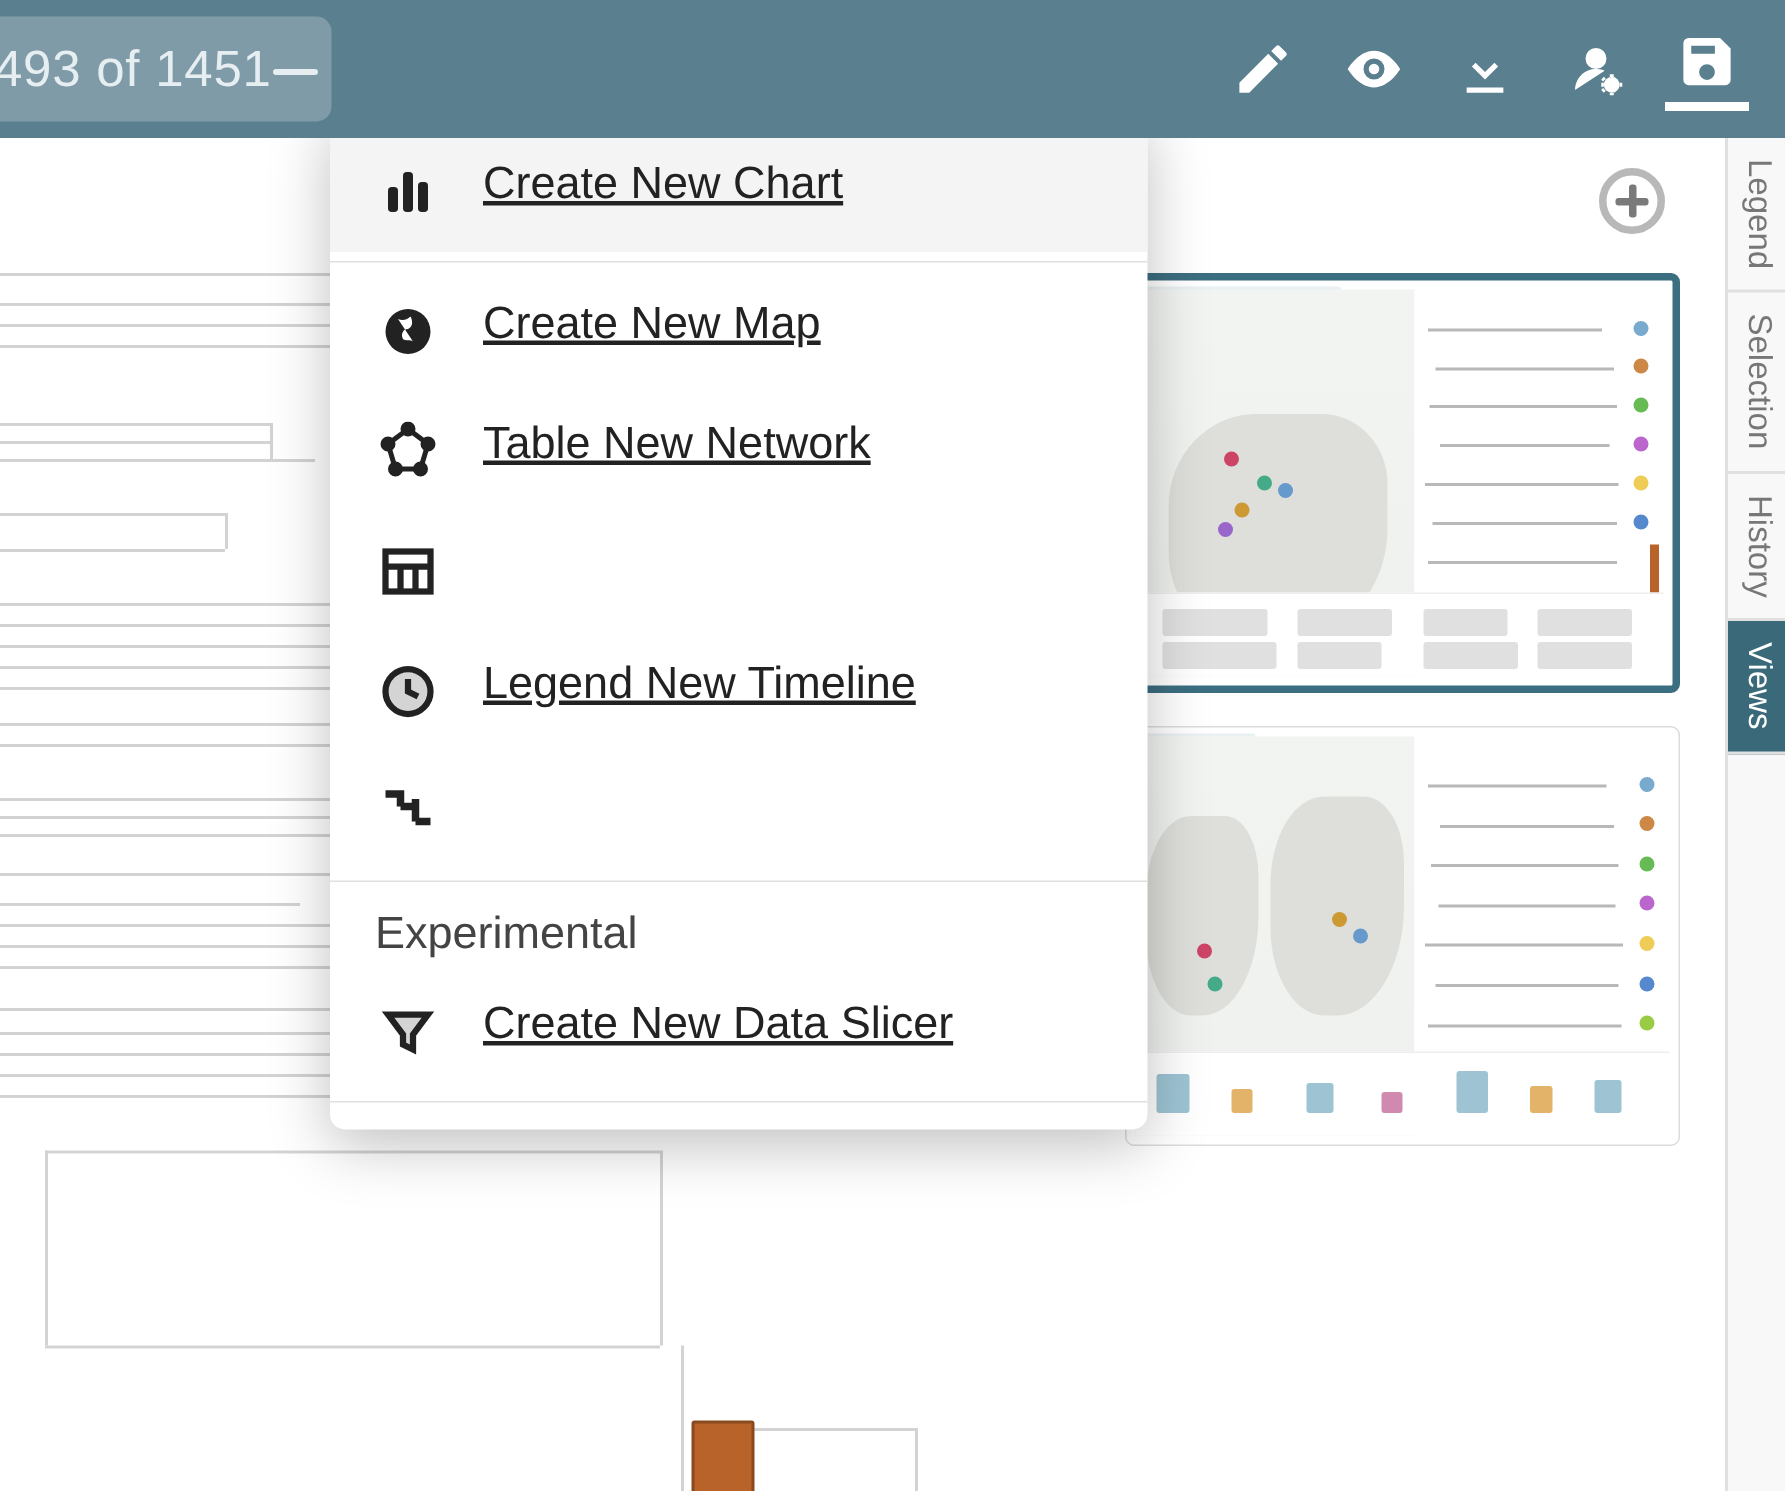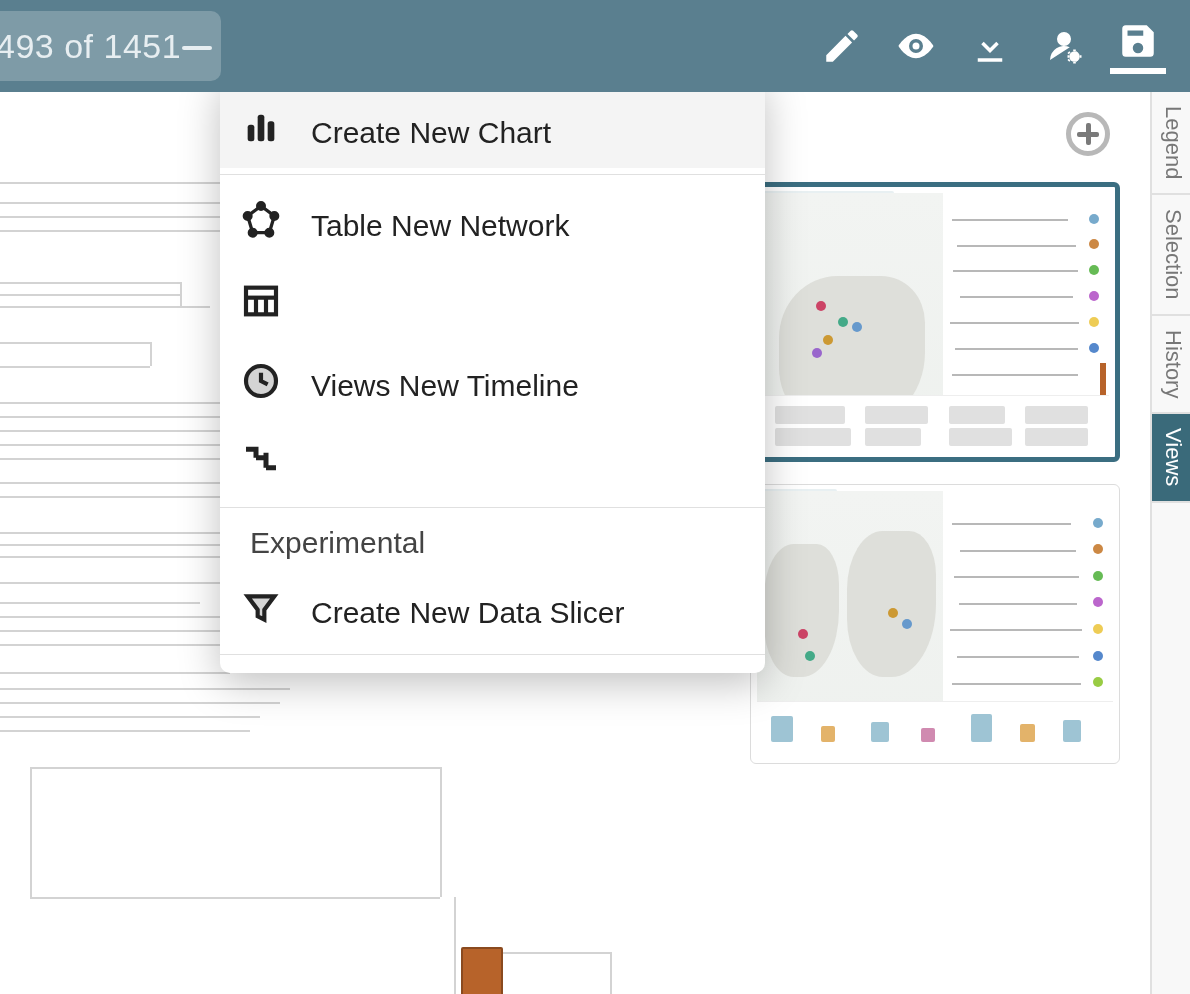--- a/index.html
+++ b/index.html
@@ -115,21 +115,21 @@
   .thumb-bottom{position:absolute;left:6px;right:6px;bottom:6px;height:56px;background:#fff;border-top:1px solid #eee;}
   .thumb-bottom .stub{position:absolute;height:18px;background:#e0e0e0;border-radius:2px;}
 
   
   .menu{
     position:absolute;left:220px;top:-16px;width:545px;background:var(--menu-bg);
     border-radius:10px;box-shadow:0 10px 40px rgba(0,0,0,0.25);
     padding:12px 0;z-index:50;font-size:30px;color:var(--text);
   }
   .menu-item{
-    display:flex;align-items:flex-end;gap:28px;padding:18px 19px;cursor:pointer;
+    display:flex;align-items:flex-start;gap:28px;padding:18px 30px;cursor:pointer;text-decoration:underline;
   }
   .menu-item.hover{background:var(--menu-hover);}
   .menu-sep{height:1px;background:var(--border);margin:6px 0;}
   .menu-group{padding:12px 30px 8px;color:var(--text-mid);font-size:30px;}
   .menu-item .mi-icon{width:44px;height:44px;display:flex;align-items:center;justify-content:center;color:#222;}
   .mi-icon svg{width:40px;height:40px;}
 
   
   .sidetabs{
     width:40px;background:var(--tab-bg);border-left:2px solid var(--border);
@@ -324,20 +324,29 @@
               <rect x="4" y="10" width="4" height="10" rx="1.5"></rect>
               <rect x="10" y="4" width="4" height="16" rx="1.5"></rect>
               <rect x="16" y="8" width="4" height="12" rx="1.5"></rect>
             </svg>
         </span>
         <span>Create New Chart</span>
       </div>
       <div class="menu-sep"></div>
       <div class="menu-item">
         <span class="mi-icon">
+          <svg viewBox="0 0 24 24" fill="currentColor">
+              <circle cx="12" cy="12" r="9"></circle>
+              <path d="M8 7c2 1 4 0 5-1 1 2 1 4-1 5-2 0-3 2-2 4 1 1 3 0 4 1" fill="#fff"></path>
+            </svg>
+        </span>
+        <span>Create New Map</span>
+      </div>
+      <div class="menu-item">
+        <span class="mi-icon">
           <svg viewBox="0 0 24 24" fill="none" stroke="currentColor" stroke-width="2">
               <polygon points="12,3 20,9 17,19 7,19 4,9"></polygon>
               <circle cx="12" cy="3" r="2" fill="currentColor"></circle>
               <circle cx="20" cy="9" r="2" fill="currentColor"></circle>
               <circle cx="17" cy="19" r="2" fill="currentColor"></circle>
               <circle cx="7" cy="19" r="2" fill="currentColor"></circle>
               <circle cx="4" cy="9" r="2" fill="currentColor"></circle>
             </svg>
         </span>
         <span>Table New Network</span>
@@ -352,21 +361,21 @@
             </svg>
         </span>
       </div>
       <div class="menu-item">
         <span class="mi-icon">
           <svg viewBox="0 0 24 24" fill="#d4d4d4" stroke="currentColor" stroke-width="2.5">
               <circle cx="12" cy="12" r="9"></circle>
               <path d="M12 7v5l4 2" fill="none"></path>
             </svg>
         </span>
-        <span>Views New Timeline</span>
+        <span>Legend New Timeline</span>
       </div>
       <div class="menu-item">
         <span class="mi-icon">
           <svg viewBox="0 0 24 24" fill="none" stroke="currentColor" stroke-width="3">
               <path d="M3 5h6v5M9 10h6M15 7v9M15 16h6"></path>
             </svg>
         </span>
       </div>
       <div class="menu-sep"></div>
       <div class="menu-group">Experimental</div>

